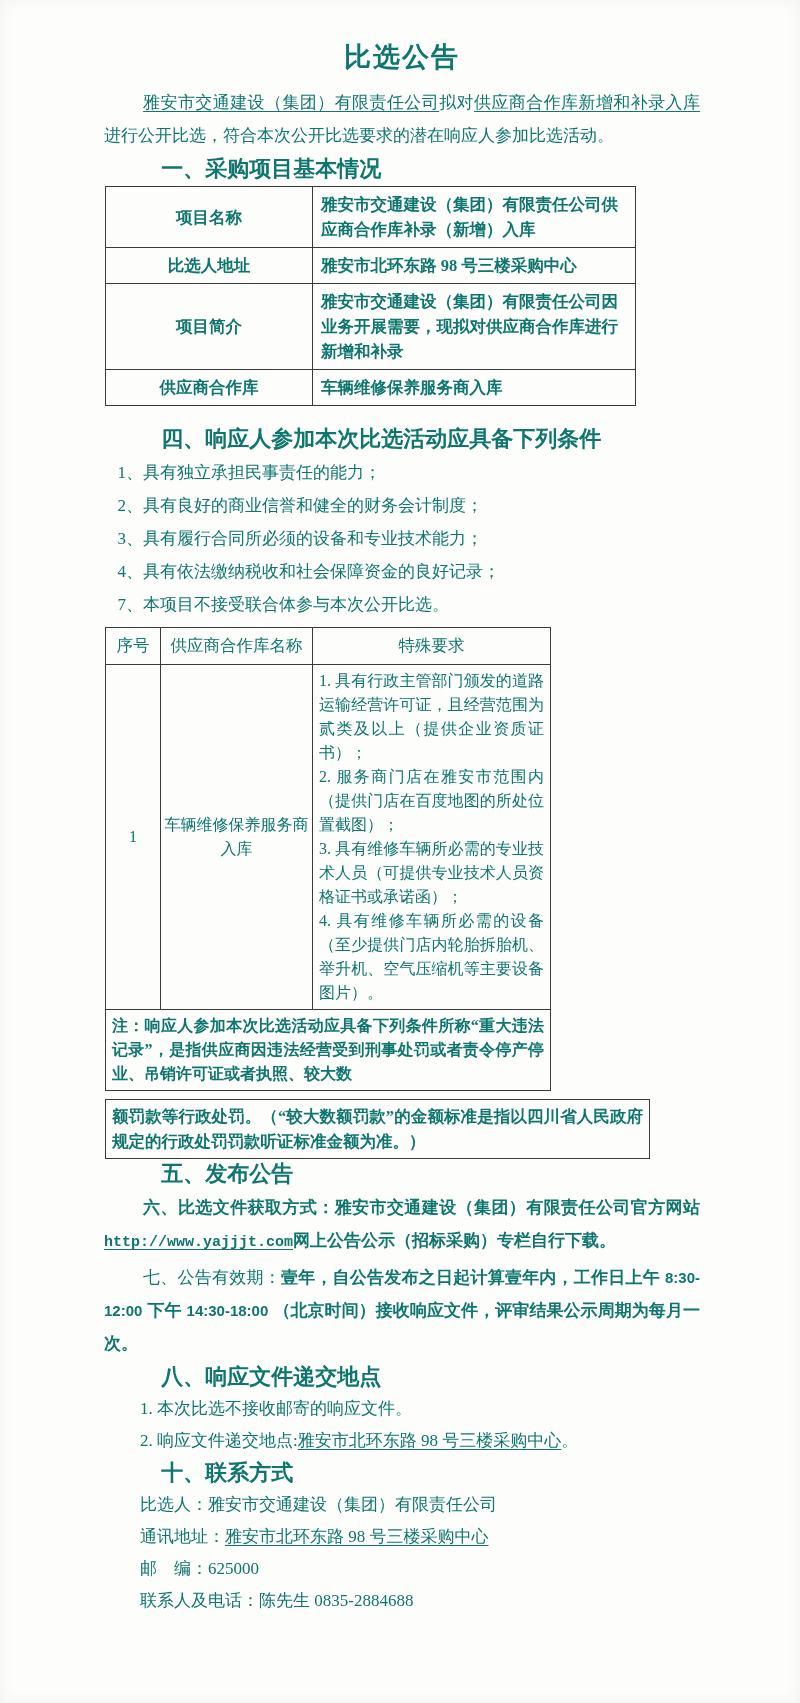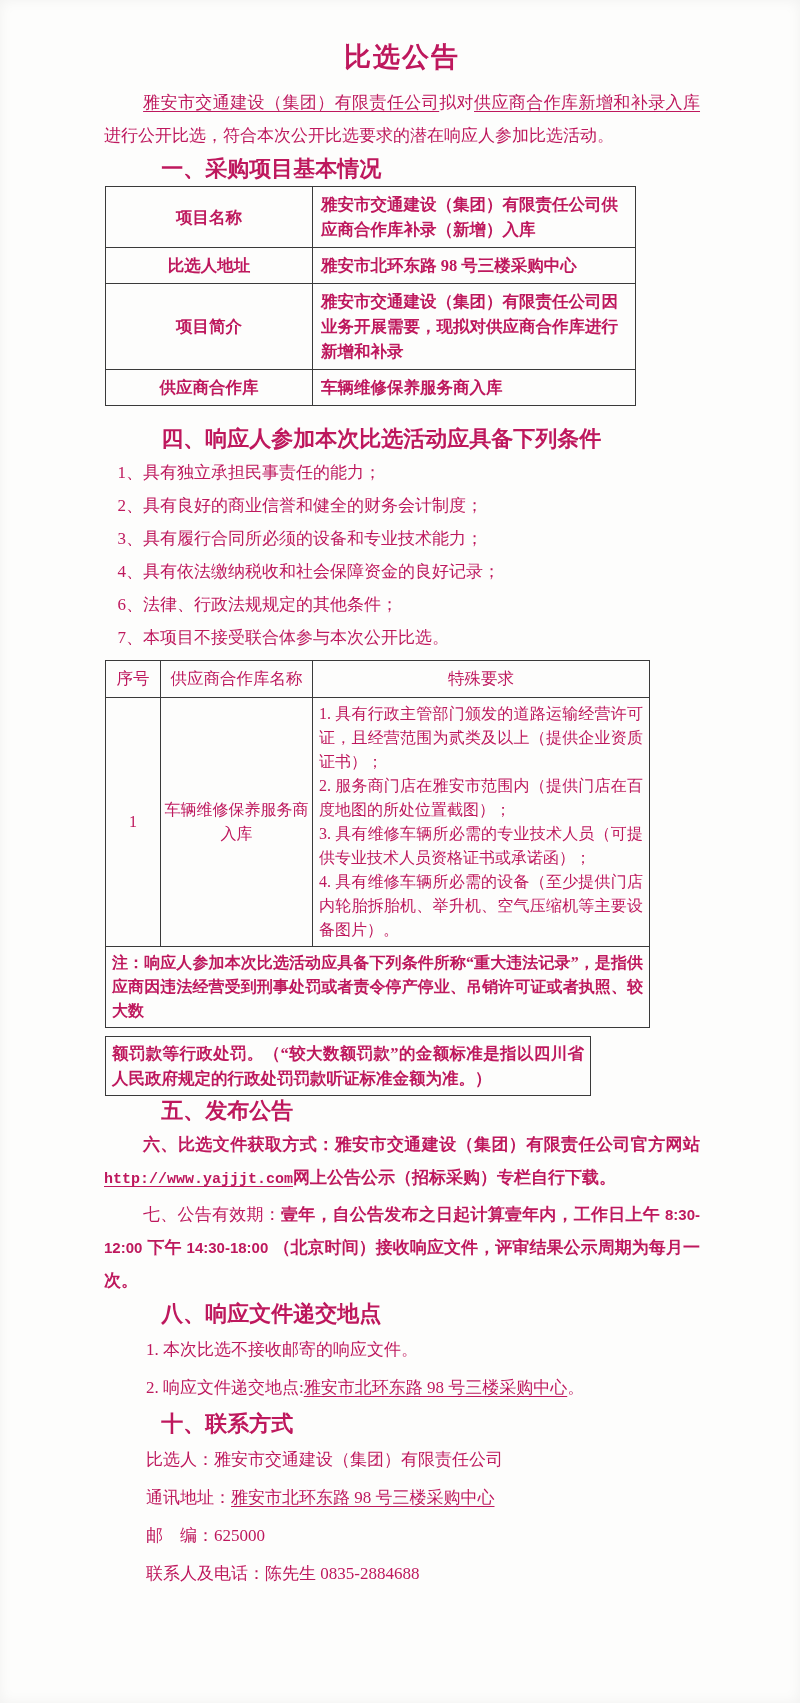--- a/index.html
+++ b/index.html
@@ -1,48 +1,48 @@
 <!DOCTYPE html>
 <html><head>
 <meta charset="utf-8">
 <style>
   * { box-sizing: border-box; }
   html, body { margin: 0; padding: 0; background: #ededeb; }
   .page {
     width: 800px; height: 1703px; margin: 0 auto; background: #fdfdfc;
     font-family: "Liberation Serif", "DejaVu Serif", serif;
-    color: #be185d; overflow: hidden; position: relative;
+    color: #0f766e; overflow: hidden; position: relative;
     padding: 40px 100px 0 104px;
     box-shadow: inset 0 0 14px rgba(0,0,0,0.05);
   }
   .title { font-size: 27px; font-weight: bold; text-align: center; margin: 0 0 12px 0; line-height: 34px; letter-spacing: 2px; }
   .para { font-size: 17px; line-height: 33px; margin: 0 0 2px 0; text-align: justify; text-justify: inter-character; }
   .indent { text-indent: 2.3em; }
   .sec { font-size: 22px; font-weight: bold; line-height: 26px; margin: 4px 0; text-indent: 2.6em; }
   .gap-top { margin-top: 20px; }
   .gap-top-sm { margin-top: 2px; }
   .item { font-size: 17px; line-height: 33px; text-indent: 0.8em; }
-  .sub { font-size: 17px; line-height: 30px; text-indent: 2em; margin: 8px; }
+  .sub { font-size: 17px; line-height: 30px; text-indent: 2em; margin: 2px; }
   .ul { text-decoration: underline; text-underline-offset: 3px; }
   .url { font-family: "Liberation Mono", "DejaVu Sans Mono", monospace; font-size: 15px; }
   .time { font-family: "Liberation Sans", "DejaVu Sans", sans-serif; font-weight: 700; font-size: 15px; margin: 0 5px; }
   .bold { font-weight: bold; }
   table { border-collapse: collapse; margin-left: 1px; }
   .t1 { width: 531px; margin-bottom: 0; }
   .t1 td { border: 1px solid #3a3a3a; font-size: 16.5px; font-weight: bold; line-height: 25px; padding: 5px 8px; }
   .t1 .lbl { width: 207px; text-align: center; }
-  .t2 { width: 545px; margin-top: 6px; border-radius: 20px; }
+  .t2 { width: 446px; margin-top: 6px; border-radius: 20px; }
   .t2 td { border: 1px solid #3a3a3a; font-size: 16px; line-height: 24px; padding: 4px 6px; }
   .t2 .th { text-align: center; font-size: 16.5px; padding: 6px; }
   .t2 .c-no { width: 55px; text-align: center; }
   .t2 .c-name { width: 152px; text-align: center; padding: 4px 2px; }
   .t2 .c-req { text-align: justify; text-justify: inter-character; }
   .note-cell { font-weight: bold; font-size: 16.5px; line-height: 25px; padding: 4px 6px; text-align: justify; text-justify: inter-character; }
   .note-box {
-    width: 486px; margin-left: 1px; margin-top: 8px; border: 1px solid #3a3a3a;
+    width: 545px; margin-left: 1px; margin-top: 8px; border: 1px solid #3a3a3a;
     font-weight: bold; font-size: 16.5px; line-height: 25px; padding: 4px 6px;
     text-align: justify; text-justify: inter-character;
   }
 </style>
 </head>
 <body>
 
 <div class="page">
 
   <h1 class="title">比选公告</h1>
@@ -71,21 +71,20 @@
       </tr>
     </tbody>
   </table>
 
   <h2 class="sec gap-top">四、响应人参加本次比选活动应具备下列条件</h2>
 
   <div class="item">1、具有独立承担民事责任的能力；</div>
   <div class="item">2、具有良好的商业信誉和健全的财务会计制度；</div>
   <div class="item">3、具有履行合同所必须的设备和专业技术能力；</div>
   <div class="item">4、具有依法缴纳税收和社会保障资金的良好记录；</div>
-  <div class="item">6、法律、行政法规规定的其他条件；</div>
   <div class="item">7、本项目不接受联合体参与本次公开比选。</div>
 
   <table class="t2">
     <tbody>
       <tr>
         <td class="th">序号</td>
         <td class="th">供应商合作库名称</td>
         <td class="th">特殊要求</td>
       </tr>
       <tr>

